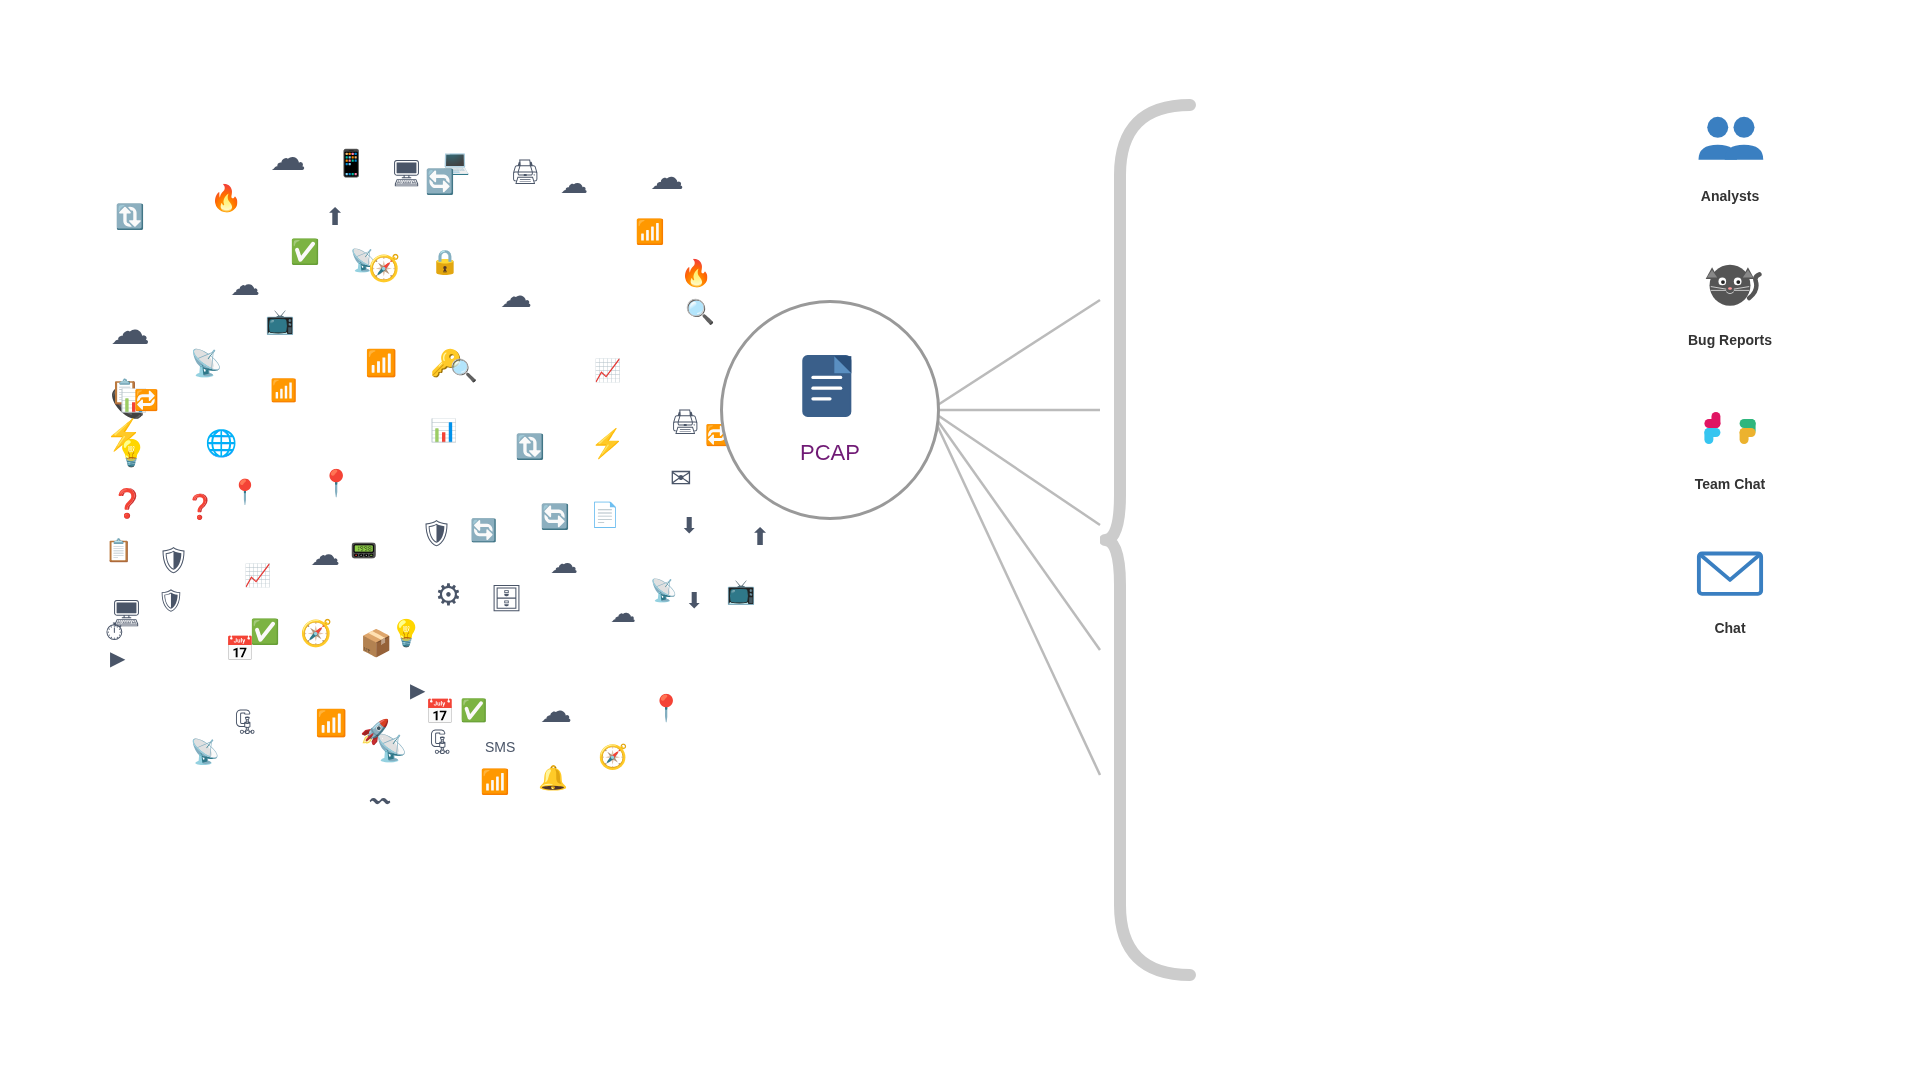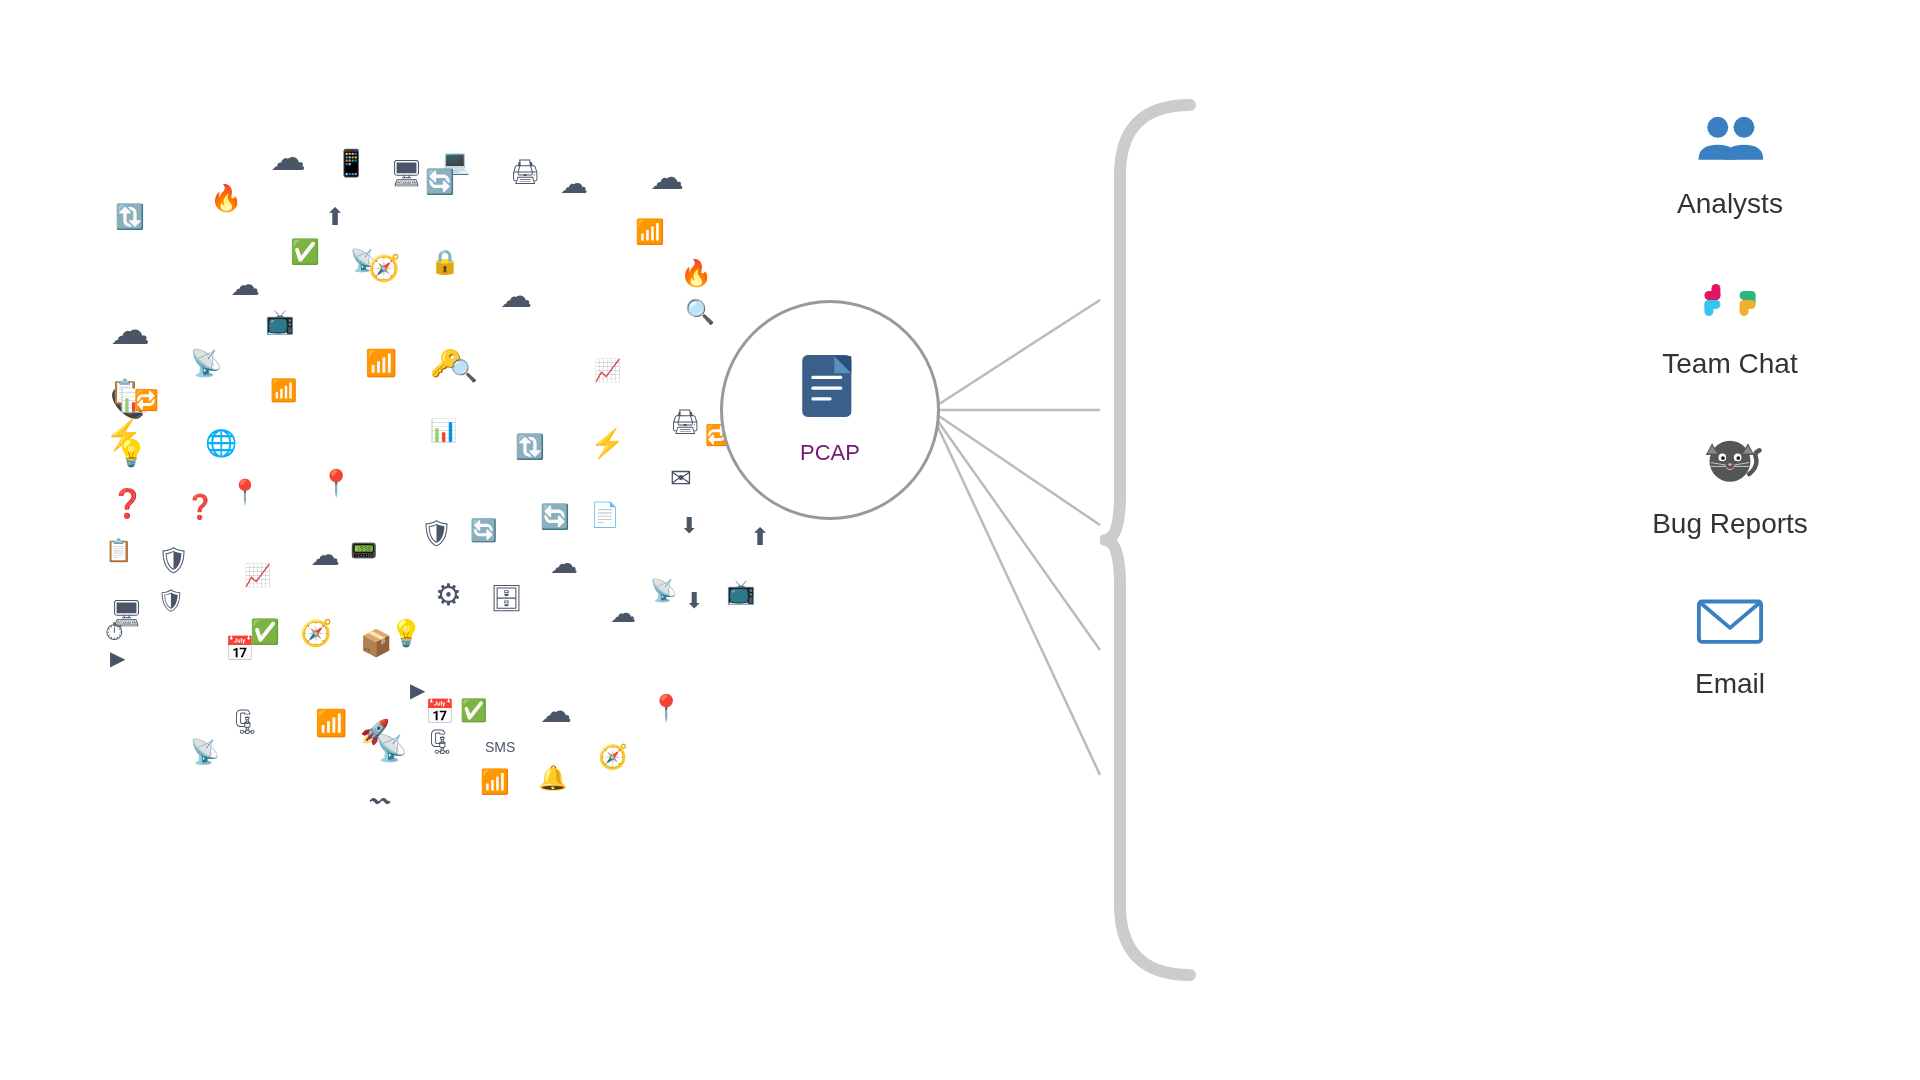--- a/index.html
+++ b/index.html
@@ -72,23 +72,23 @@
 
     .tool-item .tool-icon {
       width: 80px;
       height: 80px;
       display: flex;
       align-items: center;
       justify-content: center;
     }
 
     .tool-item .tool-label {
-      font-size: 28px;
+      font-size: 14px;
       color: #333;
-      font-weight: 400;
+      font-weight: 700;
       margin-top: 8px;
       text-align: center;
     }
   </style>
 </head>
 <body>
 
 <div class="icon-cloud" id="icon-cloud-container">
 <span class="icon-item" style="left: 220px; top: 90px; font-size: 36px; color: rgb(74, 85, 104);">☁</span>
     <span class="icon-item" style="left: 60px; top: 260px; font-size: 40px; color: rgb(74, 85, 104);">☁</span>
@@ -220,68 +220,68 @@
         <path d="M34 55 Q34 38 56 38 Q78 38 78 55" fill="#3a7fc1"></path>
       </svg>
     </div>
     <span class="tool-label">Analysts</span>
   </div>
 
   <div class="tool-item">
     <div class="tool-icon">
       <svg width="64" height="64" viewBox="0 0 100 100" fill="none">
 
+        <circle cx="50" cy="52" r="32" fill="#555"></circle>
+
+        <circle cx="38" cy="46" r="6" fill="white"></circle>
+        <circle cx="62" cy="46" r="6" fill="white"></circle>
+        <circle cx="39" cy="47" r="3" fill="#222"></circle>
+        <circle cx="63" cy="47" r="3" fill="#222"></circle>
+
+        <polygon points="22,24 32,42 12,42" fill="#555"></polygon>
+        <polygon points="78,24 88,42 68,42" fill="#555"></polygon>
+        <polygon points="22,28 30,40 14,40" fill="#888"></polygon>
+        <polygon points="78,28 86,40 70,40" fill="#888"></polygon>
+
+        <ellipse cx="50" cy="57" rx="3" ry="2" fill="#ff9999"></ellipse>
+
+        <line x1="20" y1="54" x2="44" y2="58" stroke="#ccc" stroke-width="1.5"></line>
+        <line x1="20" y1="60" x2="44" y2="60" stroke="#ccc" stroke-width="1.5"></line>
+        <line x1="56" y1="58" x2="80" y2="54" stroke="#ccc" stroke-width="1.5"></line>
+        <line x1="56" y1="60" x2="80" y2="60" stroke="#ccc" stroke-width="1.5"></line>
+
+        <path d="M 44 62 Q 50 68 56 62" stroke="#ccc" stroke-width="1.5" fill="none"></path>
+
+        <path d="M 80 72 Q 95 60 90 45 Q 88 38 96 35" stroke="#555" stroke-width="7" fill="none" stroke-linecap="round"></path>
+      </svg>
+    </div>
+    <span class="tool-label">Bug Reports</span>
+  </div>
+
+  <div class="tool-item">
+    <div class="tool-icon">
+      <svg width="64" height="64" viewBox="0 0 100 100" fill="none">
+
         <rect x="10" y="50" width="25" height="14" rx="7" fill="#36c5f0"></rect>
         <rect x="10" y="50" width="14" height="25" rx="7" fill="#36c5f0"></rect>
         <rect x="65" y="36" width="25" height="14" rx="7" fill="#2eb67d"></rect>
         <rect x="76" y="36" width="14" height="25" rx="7" fill="#2eb67d"></rect>
         <rect x="65" y="50" width="25" height="14" rx="7" fill="#ecb22e"></rect>
         <rect x="65" y="50" width="14" height="25" rx="7" fill="#ecb22e"></rect>
         <rect x="10" y="36" width="25" height="14" rx="7" fill="#e01563"></rect>
         <rect x="21" y="25" width="14" height="25" rx="7" fill="#e01563"></rect>
       </svg>
     </div>
     <span class="tool-label">Team Chat</span>
   </div>
 
   <div class="tool-item">
     <div class="tool-icon">
-      <svg width="64" height="64" viewBox="0 0 100 100" fill="none">
-
-        <circle cx="50" cy="52" r="32" fill="#555"></circle>
-
-        <circle cx="38" cy="46" r="6" fill="white"></circle>
-        <circle cx="62" cy="46" r="6" fill="white"></circle>
-        <circle cx="39" cy="47" r="3" fill="#222"></circle>
-        <circle cx="63" cy="47" r="3" fill="#222"></circle>
-
-        <polygon points="22,24 32,42 12,42" fill="#555"></polygon>
-        <polygon points="78,24 88,42 68,42" fill="#555"></polygon>
-        <polygon points="22,28 30,40 14,40" fill="#888"></polygon>
-        <polygon points="78,28 86,40 70,40" fill="#888"></polygon>
-
-        <ellipse cx="50" cy="57" rx="3" ry="2" fill="#ff9999"></ellipse>
-
-        <line x1="20" y1="54" x2="44" y2="58" stroke="#ccc" stroke-width="1.5"></line>
-        <line x1="20" y1="60" x2="44" y2="60" stroke="#ccc" stroke-width="1.5"></line>
-        <line x1="56" y1="58" x2="80" y2="54" stroke="#ccc" stroke-width="1.5"></line>
-        <line x1="56" y1="60" x2="80" y2="60" stroke="#ccc" stroke-width="1.5"></line>
-
-        <path d="M 44 62 Q 50 68 56 62" stroke="#ccc" stroke-width="1.5" fill="none"></path>
-
-        <path d="M 80 72 Q 95 60 90 45 Q 88 38 96 35" stroke="#555" stroke-width="7" fill="none" stroke-linecap="round"></path>
-      </svg>
-    </div>
-    <span class="tool-label">Bug Reports</span>
-  </div>
-
-  <div class="tool-item">
-    <div class="tool-icon">
       <svg width="70" height="55" viewBox="0 0 90 65" fill="none">
         <rect x="5" y="8" width="80" height="52" rx="4" stroke="#3a7fc1" stroke-width="5" fill="none"></rect>
         <polyline points="5,8 45,42 85,8" stroke="#3a7fc1" stroke-width="5" fill="none" stroke-linejoin="round"></polyline>
       </svg>
     </div>
-    <span class="tool-label">Email</span>
+    <span class="tool-label">Chat</span>
   </div>
 
 
 </div>
 
 </body></html>

